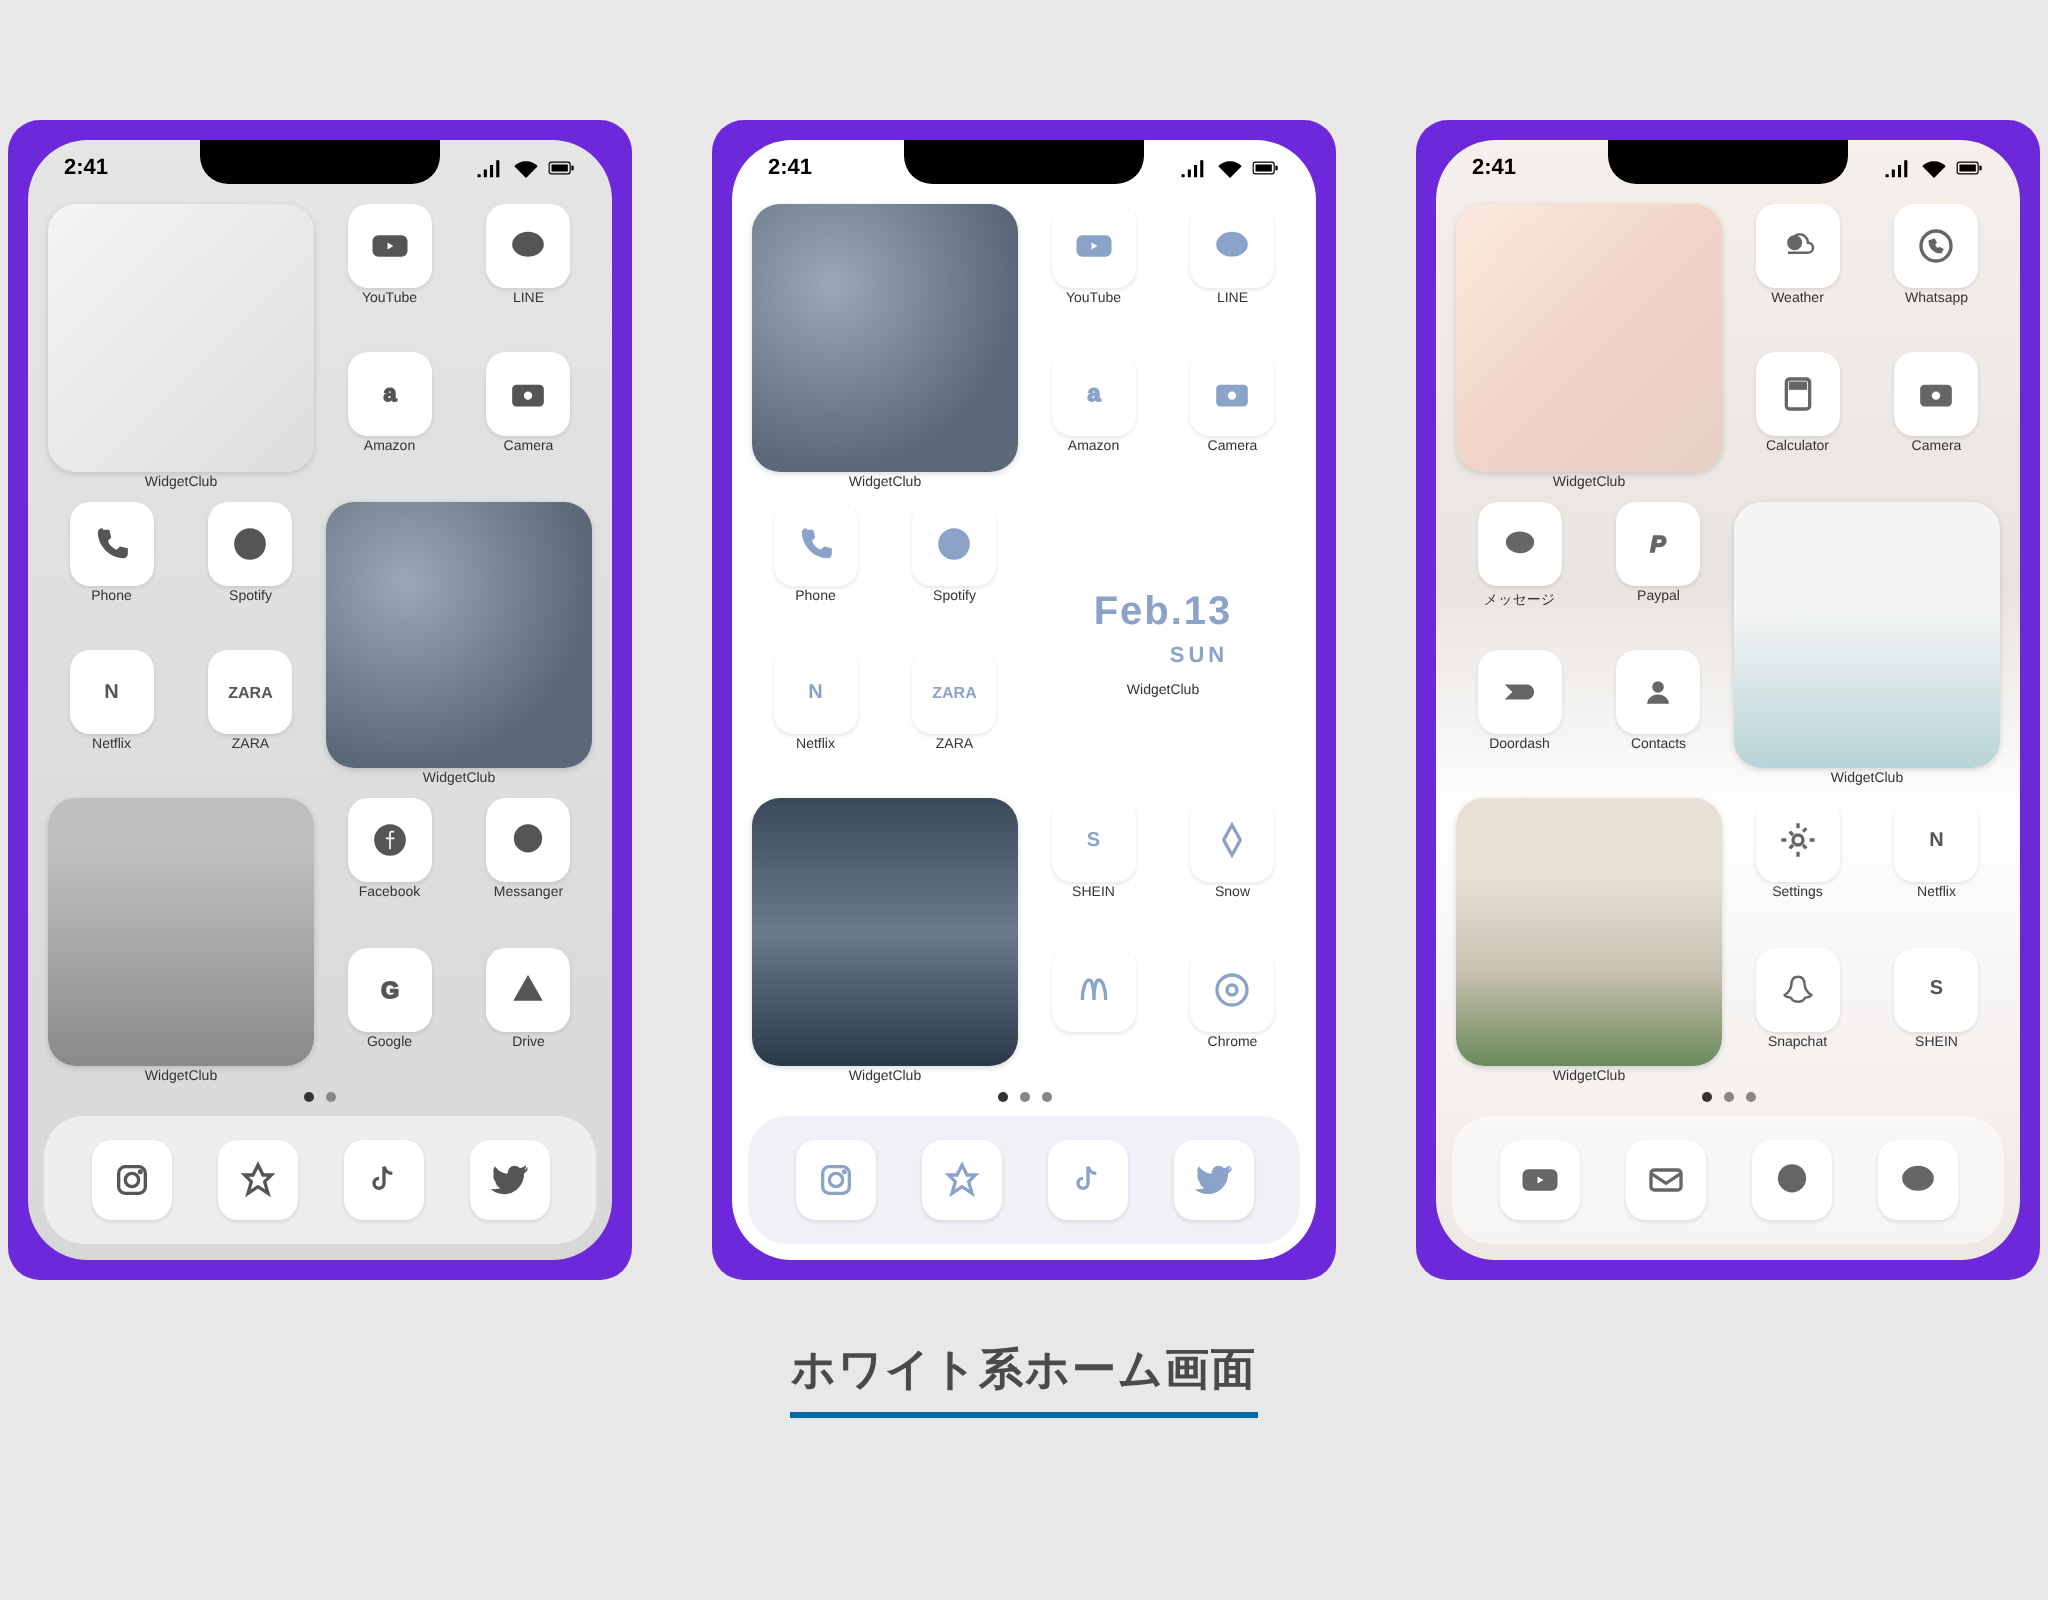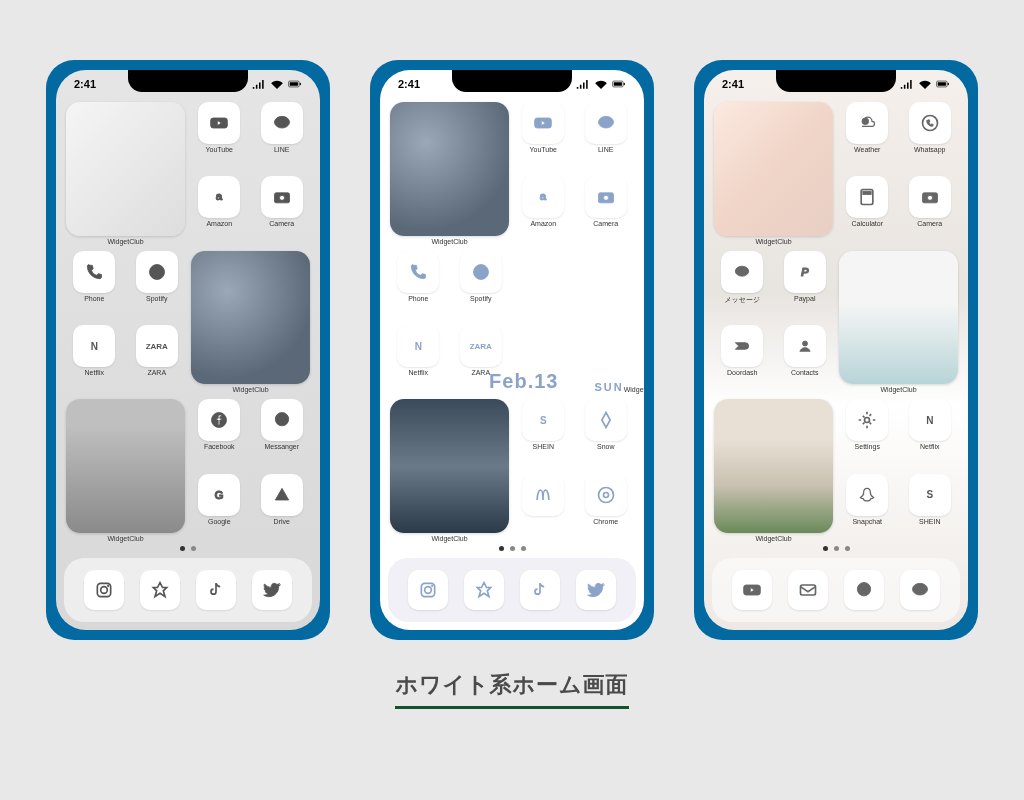--- a/index.html
+++ b/index.html
@@ -12,24 +12,24 @@
   align-items: center;
   font-family: -apple-system, "Hiragino Sans", sans-serif;
 }
 .phones {
   display: flex;
   justify-content: center;
   gap: 40px;
   padding-top: 60px;
 }
 .phone-frame {
-  width: 284px;
+  width: 312px;
   height: 580px;
-  background: #0369a1;
-  border-radius: 28px;
+  background: #6d28d9;
+  border-radius: 16px;
   padding: 10px;
   position: relative;
 }
 .notch {
   position: absolute;
   top: 10px;
   left: 50%;
   transform: translateX(-50%);
   width: 120px;
   height: 22px;
@@ -110,22 +110,22 @@
   display: flex;
   align-items: center;
   justify-content: center;
   box-shadow: 0 1px 3px rgba(0,0,0,0.15);
 }
 .widget-label { font-size: 7px; color: #333; }
 .date-widget {
   grid-column: span 2;
   grid-row: span 2;
   display: flex;
-  flex-direction: row;
-  align-items: flex-end;
+  flex-direction: column;
+  align-items: center;
   justify-content: center;
 }
 .date-main { font-size: 20px; font-weight: 700; color: #8ba3c9; letter-spacing: 1px; }
 .date-sub { font-size: 11px; font-weight: 600; color: #8ba3c9; letter-spacing: 2px; margin-top: 4px; margin-left: 36px; }
 .page-dots {
   height: 12px;
   display: flex;
   justify-content: center;
   align-items: center;
   gap: 6px;
@@ -144,21 +144,21 @@
 }
 .dock.d2 { background: rgba(230,230,240,0.6); }
 .dock .app-icon { width: 40px; height: 40px; }
 .caption {
   margin-top: 30px;
   font-size: 22px;
   font-weight: 600;
   color: #4a4a4a;
   letter-spacing: 1px;
   padding-bottom: 6px;
-  border-bottom: 3px solid #14532d;
+  border-bottom: 3px solid #0369a1;
 }
 
 .art-bear { background: linear-gradient(135deg,#f5f5f5,#ddd); }
 .art-bubble { background: radial-gradient(circle at 30% 30%, #9ba8b8, #5a6878 70%); }
 .art-cloud { background: linear-gradient(#bfbfbf 20%, #8a8a8a); }
 .art-swan { background: linear-gradient(#3a4a5a, #6a7a88, #2a3a48); }
 .art-pink { background: linear-gradient(135deg, #fce9df, #f0d5c8, #e8cfc4); }
 .art-cake { background: linear-gradient(#f5f5f5 40%, #b8d4d8); }
 .art-tulip { background: linear-gradient(#e8e0d4 30%, #c8c0b0, #6a8a5a); }
 .ic1 svg { fill: #555; stroke: #555; }

